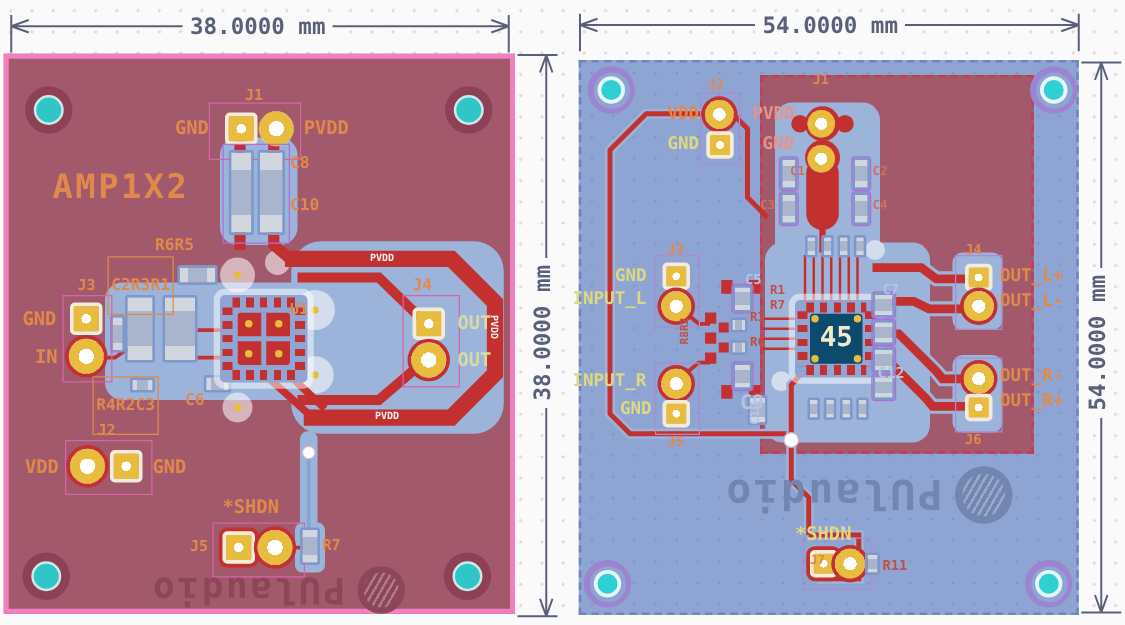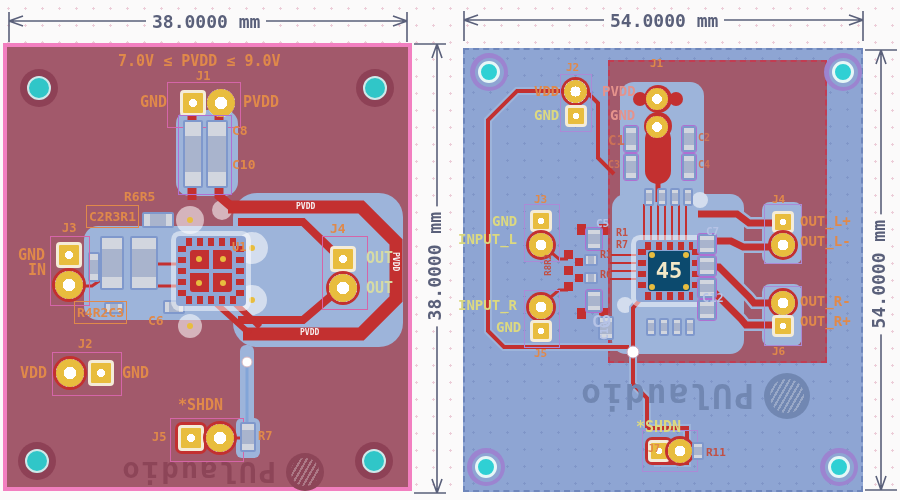--- a/index.html
+++ b/index.html
@@ -46,21 +46,21 @@
   .chip .core.quad{background:
     linear-gradient(#8fa6d4,#8fa6d4) center/4px 100% no-repeat,
     linear-gradient(#8fa6d4,#8fa6d4) center/100% 4px no-repeat,#c33030}
   .pstrip{position:absolute;height:8px;background-image:repeating-linear-gradient(90deg,#c33030 0 6px,transparent 6px 11px)}
   .pstripv{position:absolute;width:8px;background-image:repeating-linear-gradient(180deg,#c33030 0 6px,transparent 6px 11px)}
   .gdot{position:absolute;width:6px;height:6px;border-radius:50%;background:#e8bd3e}
   
   .t{position:absolute;font-weight:bold;white-space:nowrap;line-height:1;font-size:13px}
   .or{color:#e0894a}.yl{color:#dcd980}.pkor{color:#e5938c}.kh{color:#d6dba4}
   .fab{color:#b6c3e6}.rdt{color:#c05045}.rdt2{color:#cc7258}.wh{color:#f5eeee}
-  .box{border:1px solid #e0894a;padding:4px 2px}
+  .box{border:1px solid #e0894a;padding:16px 2px}
   .vup{writing-mode:vertical-rl;transform:rotate(180deg)}
   .vdn{writing-mode:vertical-rl}
   .dim{position:absolute;color:#5a607a;font-weight:bold;font-size:18px;background:#fbfafa;padding:0 6px;line-height:1}
   .dimv{position:absolute;color:#5a607a;font-weight:bold;font-size:18px;background:#fbfafa;
     writing-mode:vertical-rl;transform:rotate(180deg);padding:6px 0;line-height:1}
   
   .logo{position:absolute;display:flex;align-items:center;gap:10px;transform:rotate(180deg)}
   .logo .ic{border-radius:50%;position:relative;overflow:hidden;flex:none}
   .logo .ic::after{content:"";position:absolute;inset:14%;border-radius:50%;
     background:repeating-linear-gradient(120deg,transparent 0 3px,rgba(255,255,255,.28) 3px 5px)}
@@ -234,31 +234,31 @@
 
   <div class="abs cbox" style="left:52px;top:352px;width:68px;height:42px"></div>
   <div class="abs prd red-ring" style="left:56px;top:359px;width:28px;height:28px"></div>
   <div class="abs psq" style="left:88px;top:360px;width:26px;height:26px"></div>
 
   <div class="abs cbox" style="left:170px;top:418px;width:72px;height:42px"></div>
   <div class="abs psq red-ring" style="left:178px;top:425px;width:26px;height:26px"></div>
   <div class="abs prd red-ring" style="left:206px;top:424px;width:28px;height:28px"></div>
   <div class="abs comp" style="left:240px;top:422px;width:16px;height:30px"></div>
 
-  <span class="t or" style="left:118px;top:54px;font-size:15px">7.0V ≤ PVDD ≤ 9.0V</span>
   <span class="t or" style="left:196px;top:70px;font-size:12px">J1</span>
   <span class="t or" style="left:140px;top:95px;font-size:15px">GND</span>
   <span class="t or" style="left:243px;top:95px;font-size:15px">PVDD</span>
   <span class="t or" style="left:232px;top:124px">C8</span>
   <span class="t or" style="left:232px;top:158px">C10</span>
+  <span class="title-l" style="left:42px;top:134px">AMP1X2</span>
   <span class="t or" style="left:124px;top:190px">R6R5</span>
   <span class="t or box" style="left:86px;top:205px">C2R3R1</span>
   <span class="t or" style="left:62px;top:222px;font-size:12px">J3</span>
   <span class="t or" style="left:18px;top:248px;font-size:15px">GND</span>
-  <span class="t or" style="left:28px;top:263px;font-size:15px">IN</span>
+  <span class="t or" style="left:28px;top:278px;font-size:15px">IN</span>
   <span class="t or box" style="left:74px;top:301px">R4R2C3</span>
   <span class="t or" style="left:232px;top:241px;font-size:12px">U1</span>
   <span class="t or" style="left:148px;top:314px">C6</span>
   <span class="t or" style="left:330px;top:222px">J4</span>
   <span class="t kh" style="left:366px;top:251px;font-size:15px">OUT</span>
   <span class="t kh" style="left:366px;top:281px;font-size:15px">OUT</span>
   <span class="t or" style="left:78px;top:338px;font-size:12px">J2</span>
   <span class="t or" style="left:20px;top:366px;font-size:15px">VDD</span>
   <span class="t or" style="left:122px;top:366px;font-size:15px">GND</span>
   <span class="t or" style="left:178px;top:398px;font-size:15px">*SHDN</span>
@@ -340,21 +340,21 @@
   <div class="abs psq red-ring" style="left:648px;top:440px;width:22px;height:22px"></div>
   <div class="abs prd red-ring" style="left:668px;top:439px;width:24px;height:24px"></div>
   <div class="abs comp" style="left:692px;top:442px;width:12px;height:18px"></div>
 
   <span class="t or" style="left:566px;top:62px;font-size:11px">J2</span>
   <span class="t or" style="left:534px;top:84px;font-size:14px">VDD</span>
   <span class="t yl" style="left:534px;top:108px;font-size:14px">GND</span>
   <span class="t pkor" style="left:602px;top:84px;font-size:14px">PVDD</span>
   <span class="t pkor" style="left:610px;top:108px;font-size:14px">GND</span>
   <span class="t or" style="left:650px;top:58px;font-size:11px">J1</span>
-  <span class="t rdt2" style="left:608px;top:133px;font-size:14px">C1</span>
+  <span class="t rdt2" style="left:632px;top:133px;font-size:10px">C1</span>
   <span class="t rdt2" style="left:698px;top:133px;font-size:10px">C2</span>
   <span class="t rdt2" style="left:608px;top:160px;font-size:10px">C3</span>
   <span class="t rdt2" style="left:698px;top:160px;font-size:10px">C4</span>
   <span class="t or" style="left:534px;top:194px;font-size:11px">J3</span>
   <span class="t yl" style="left:492px;top:214px;font-size:14px">GND</span>
   <span class="t yl" style="left:458px;top:232px;font-size:14px">INPUT_L</span>
   <span class="t yl" style="left:458px;top:298px;font-size:14px">INPUT_R</span>
   <span class="t yl" style="left:496px;top:320px;font-size:14px">GND</span>
   <span class="t or" style="left:534px;top:348px;font-size:11px">J5</span>
   <span class="t rdt vup" style="left:544px;top:254px;font-size:9px">R8R2</span>

